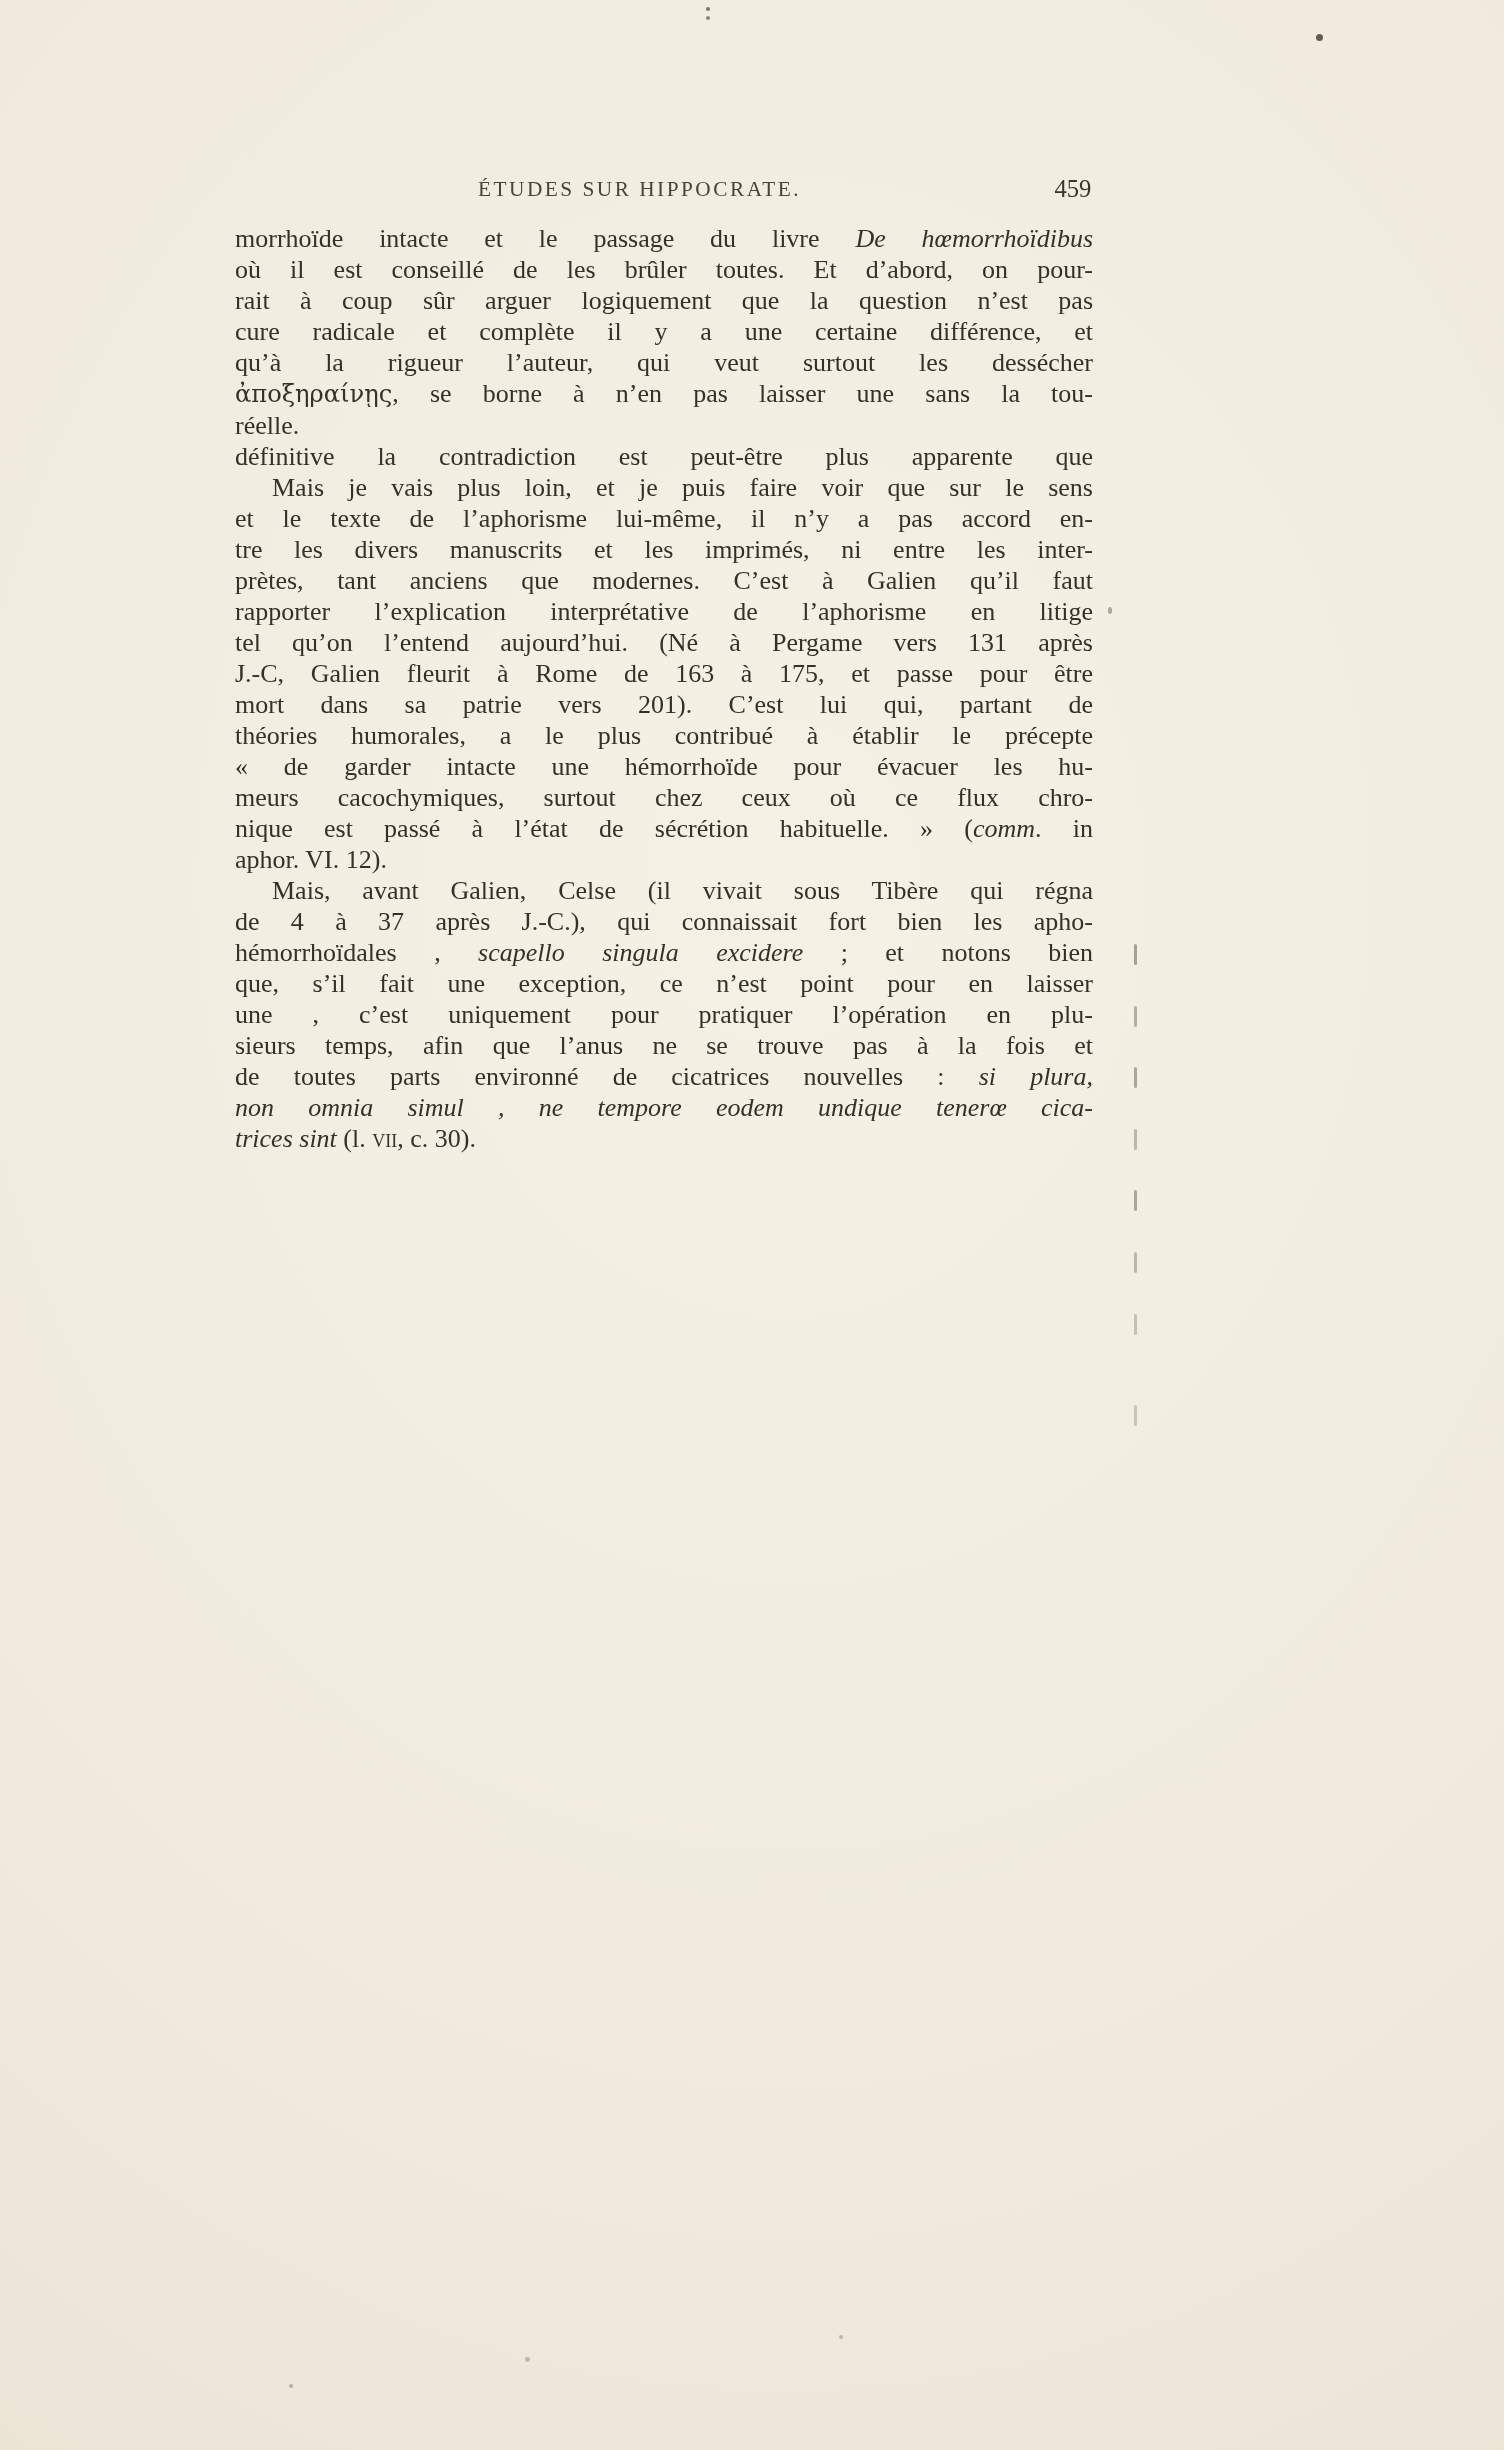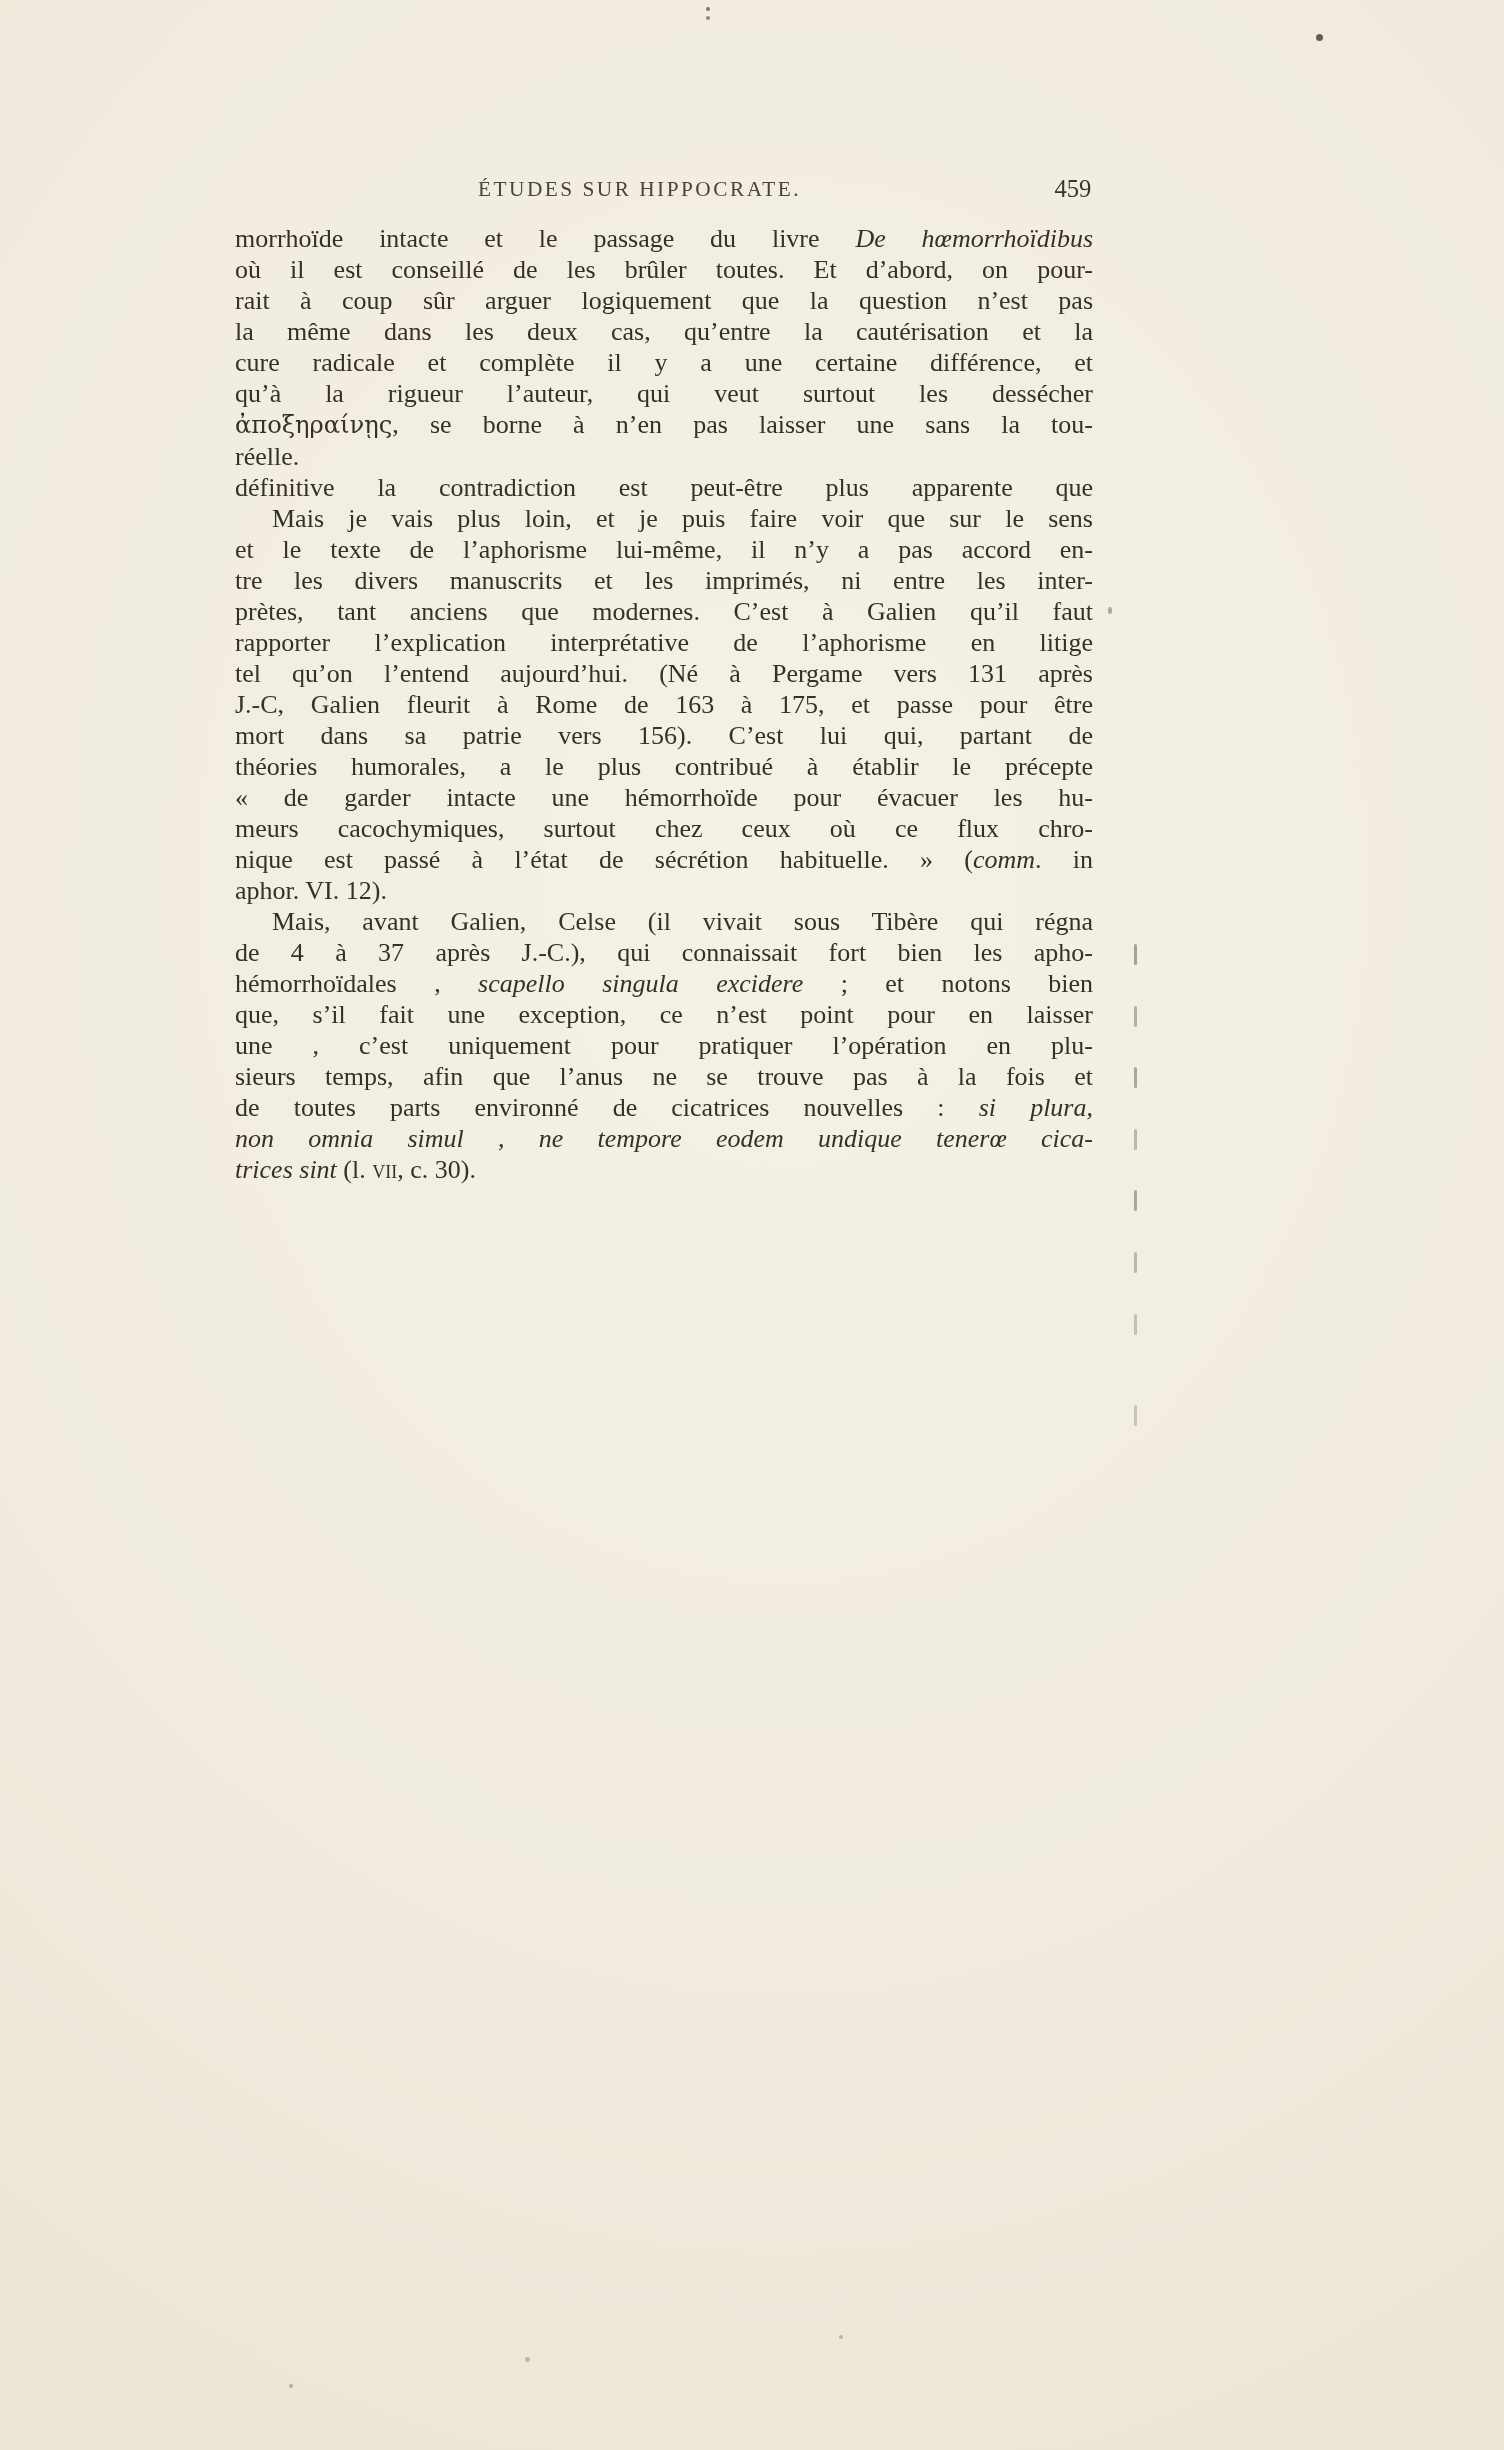--- a/index.html
+++ b/index.html
@@ -83,36 +83,35 @@
   <div class="header">
     <div class="header-title">ÉTUDES SUR HIPPOCRATE.</div>
     <div class="page-number">459</div>
   </div>
 
   <div class="text-column">
       <div class="paragraph">
         <div class="line"><span class="seg-roman">morrhoïde intacte et le passage du livre </span><span class="seg-italic">De hœmorrhoïdibus</span></div>
         <div class="line"><span class="seg-roman">où il est conseillé de les brûler toutes. Et d’abord, on pour-</span></div>
         <div class="line"><span class="seg-roman">rait à coup sûr arguer logiquement que la question n’est pas</span></div>
-        <div class="line"><span class="seg-roman">la même dans les deux cas, qu’entre la cautérisation et la</span></div>
         <div class="line"><span class="seg-roman">cure radicale et complète il y a une certaine différence, et</span></div>
         <div class="line"><span class="seg-roman">qu’à la rigueur l’auteur, qui veut surtout les dessécher</span></div>
         <div class="line"><span class="seg-greek">ἀποξηραίνῃς</span><span class="seg-roman">, se borne à n’en pas laisser une sans la tou-</span></div>
         <div class="line para-end"><span class="seg-roman">réelle.</span></div>
         <div class="line"><span class="seg-roman">définitive la contradiction est peut-être plus apparente que</span></div>
       </div>
       <div class="paragraph">
         <div class="line indent"><span class="seg-roman">Mais je vais plus loin, et je puis faire voir que sur le sens</span></div>
         <div class="line"><span class="seg-roman">et le texte de l’aphorisme lui-même, il n’y a pas accord en-</span></div>
         <div class="line"><span class="seg-roman">tre les divers manuscrits et les imprimés, ni entre les inter-</span></div>
         <div class="line"><span class="seg-roman">prètes, tant anciens que modernes. C’est à Galien qu’il faut</span></div>
         <div class="line"><span class="seg-roman">rapporter l’explication interprétative de l’aphorisme en litige</span></div>
         <div class="line"><span class="seg-roman">tel qu’on l’entend aujourd’hui. (Né à Pergame vers 131 après</span></div>
         <div class="line"><span class="seg-roman">J.-C, Galien fleurit à Rome de 163 à 175, et passe pour être</span></div>
-        <div class="line"><span class="seg-roman">mort dans sa patrie vers 156). C’est lui qui, partant de</span></div>
+        <div class="line"><span class="seg-roman">mort dans sa patrie vers 201). C’est lui qui, partant de</span></div>
         <div class="line"><span class="seg-roman">théories humorales, a le plus contribué à établir le précepte</span></div>
         <div class="line"><span class="seg-roman">« de garder intacte une hémorrhoïde pour évacuer les hu-</span></div>
         <div class="line"><span class="seg-roman">meurs cacochymiques, surtout chez ceux où ce flux chro-</span></div>
         <div class="line"><span class="seg-roman">nique est passé à l’état de sécrétion habituelle. » (</span><span class="seg-italic">comm</span><span class="seg-roman">. in</span></div>
         <div class="line para-end"><span class="seg-roman">aphor. VI. 12).</span></div>
       </div>
       <div class="paragraph">
         <div class="line indent"><span class="seg-roman">Mais, avant Galien, Celse (il vivait sous Tibère qui régna</span></div>
         <div class="line"><span class="seg-roman">de 4 à 37 après J.-C.), qui connaissait fort bien les apho-</span></div>
         <div class="line"><span class="seg-roman">hémorrhoïdales , </span><span class="seg-italic">scapello singula excidere</span><span class="seg-roman"> ; et notons bien</span></div>

